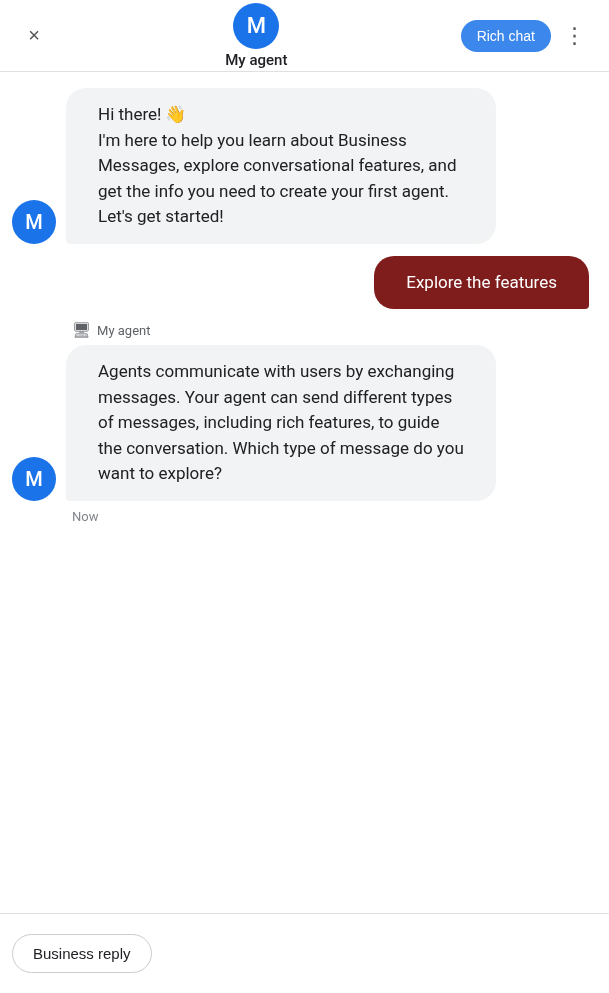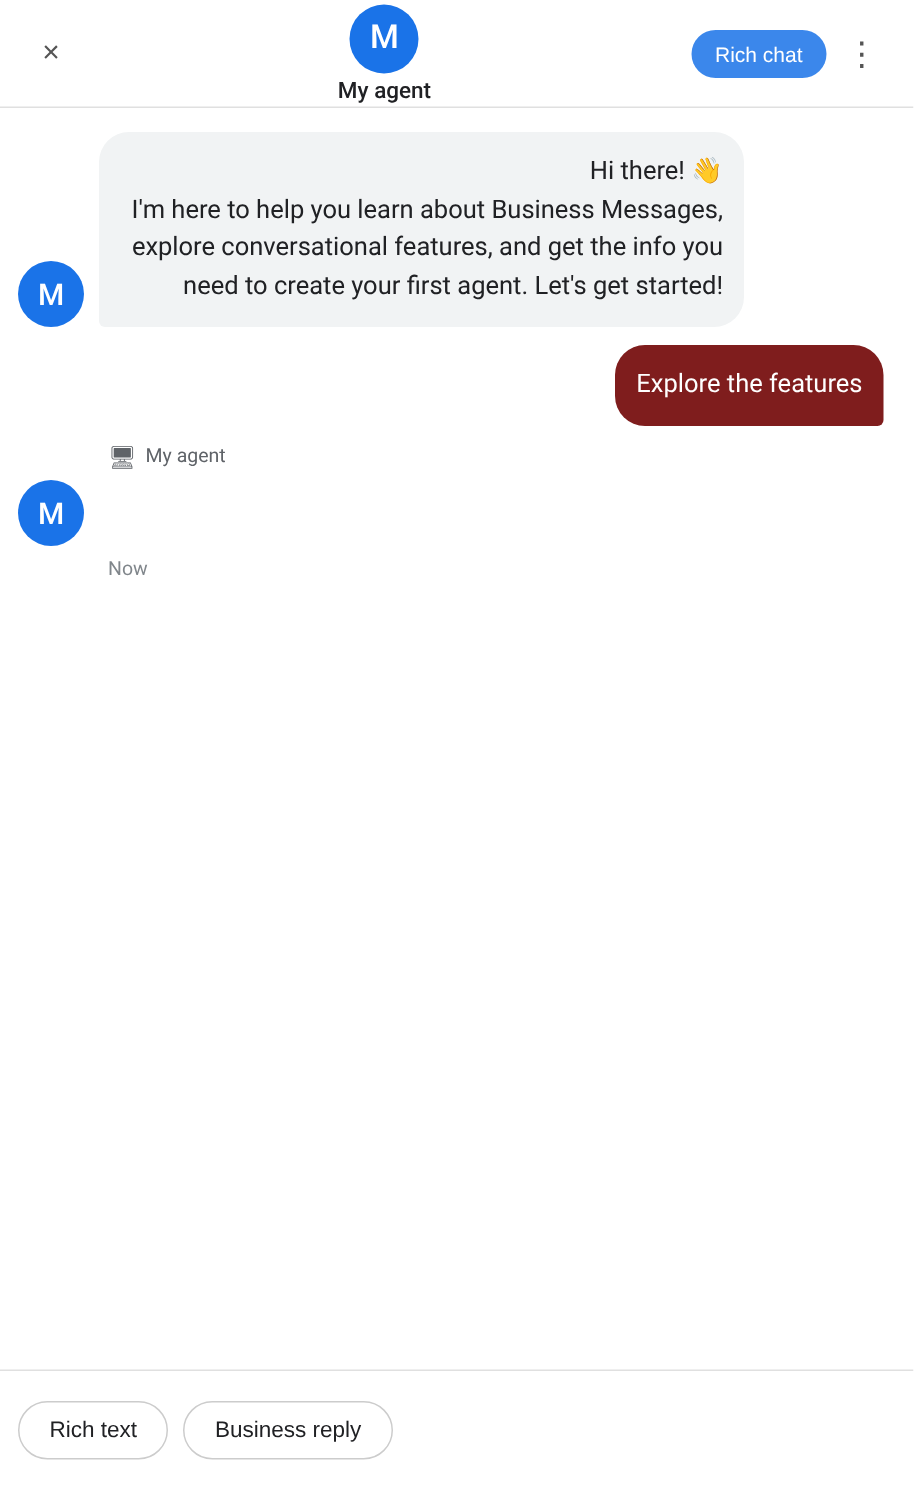--- a/index.html
+++ b/index.html
@@ -155,25 +155,24 @@
       font-weight: 500;
       display: flex;
       align-items: center;
       justify-content: center;
       flex-shrink: 0;
       margin-right: 10px;
     }
 
     .bubble {
       border-radius: 20px;
-      padding: 14px 14px;
+      padding: 14px 32px;
       font-size: 17px;
       line-height: 1.5;
       max-width: 430px;
-      text-align: right;
     }
 
     .bubble.incoming {
       background: #f1f3f4;
       color: #202124;
       border-bottom-left-radius: 4px;
     }
 
     .bubble.outgoing {
       background: #7f1d1d;
@@ -265,22 +264,24 @@
     <div class="bubble outgoing">Explore the features</div>
   </div>
 
   <div class="agent-label">
     <span class="agent-label-icon">🖥</span>
     <span>My agent</span>
   </div>
 
   <div class="message-row incoming">
     <div class="avatar-small">M</div>
+    <div class="bubble incoming">
+      Agents communicate with users by exchanging messages. Your agent can send different types of messages, including rich features, to guide the conversation. Which type of message do you want to explore?
+    </div>
   </div>
 
   <div class="timestamp">Now</div>
 
 </div>
 
 <div class="chips-area">
-  <button class="chip">Rich text</button>
   <button class="chip">Business reply</button>
 </div>
 
 </body></html>

